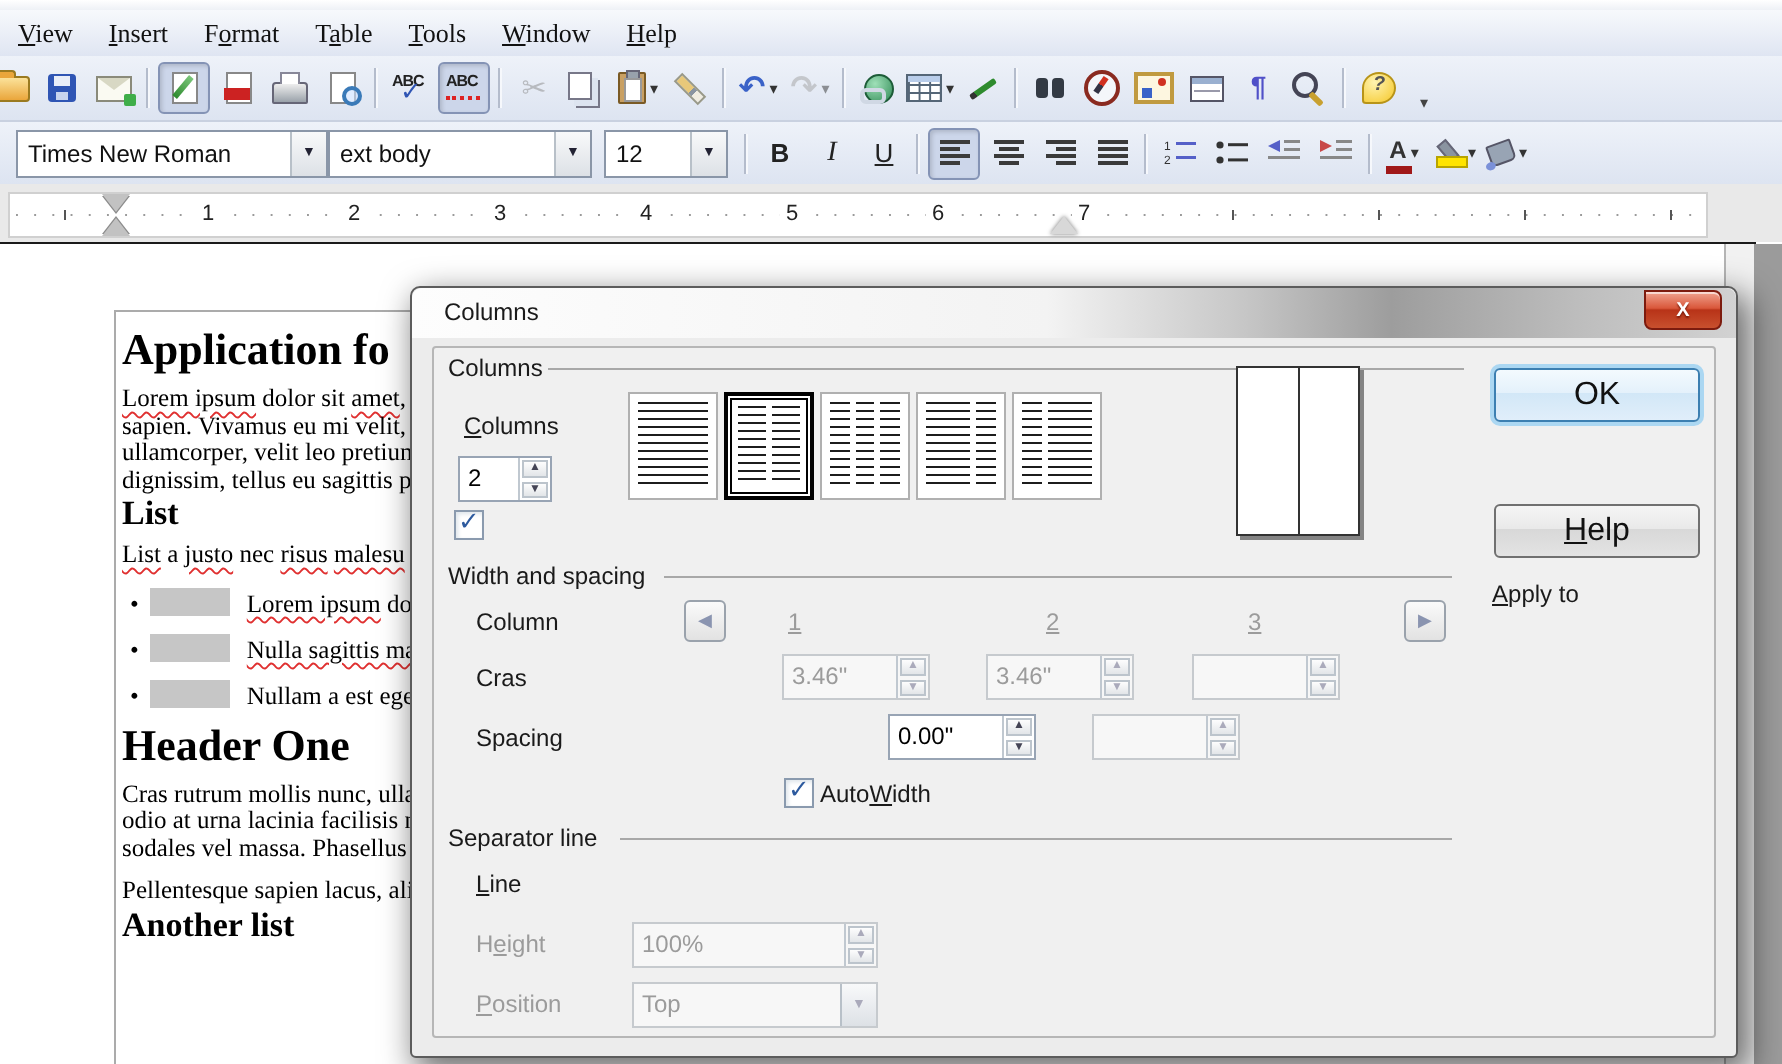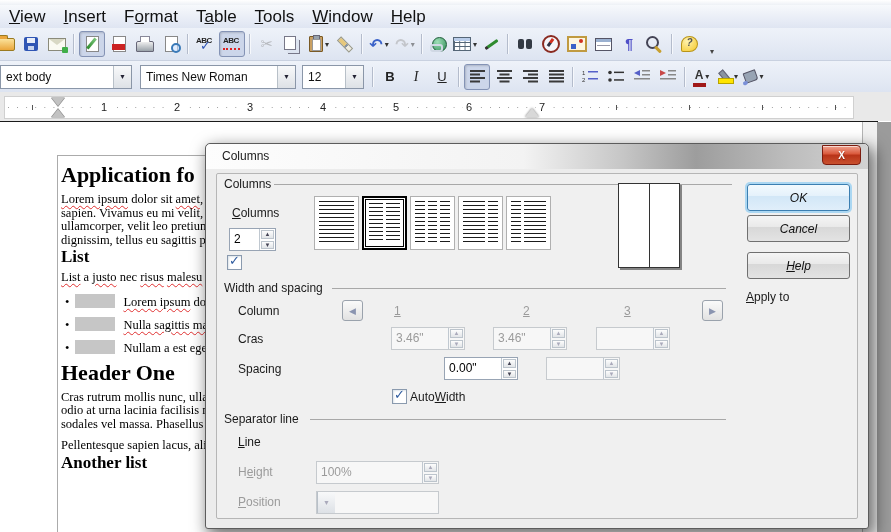--- a/index.html
+++ b/index.html
@@ -1,21 +1,21 @@
 <!DOCTYPE html>
 <html><head>
 <meta charset="utf-8">
 <style>
   html,body{margin:0;padding:0;background:#888;}
   #screen{position:relative;width:891px;height:532px;overflow:hidden;background:#fff;
     font-family:"Liberation Sans","DejaVu Sans",sans-serif;-webkit-font-smoothing:antialiased;}
   
   .topstrip{position:absolute;left:0;top:0;width:891px;height:5px;background:linear-gradient(#fff,#eef1f6);}
   .menubar{position:absolute;left:0;top:5px;width:891px;height:23px;background:linear-gradient(#f7f9fc,#dfe5f2);
-    display:flex;align-items:center;font-size:17px;color:#111;}
+    display:flex;align-items:center;font-size:13px;color:#111;font-family:Liberation Serif, serif;}
   .mi{padding:2px 9px;cursor:default;}
   .toolbar{position:absolute;left:0;width:891px;height:32px;background:linear-gradient(#eef2f9,#dde4f1);
     border-bottom:1px solid #c9d1e0;display:flex;align-items:center;}
   .stdbar{top:28px;}
   .fmtbar{top:61px;height:31px;}
   .tb{min-width:24px;height:24px;margin:0 1px;border-radius:3px;display:flex;align-items:center;justify-content:center;position:relative;}
   .tb.pressed{background:#ccd6ea;border:1px solid #8493b5;box-shadow:inset 1px 1px 2px rgba(0,0,0,.15);}
   .tb.dis{filter:grayscale(1);opacity:.5;}
   .tbsep{width:1px;height:20px;background:#b4bccc;border-right:1px solid #f6f8fc;margin:0 3px;}
   .hasdd::after{content:"▾";font-size:8px;color:#333;margin-left:2px;}
@@ -147,22 +147,22 @@
   .cb2::after{content:"▼";font-size:7px;color:#223;}
   .field.dis .cb2::after{color:#aab;}
   
   .ckb{position:absolute;width:13px;height:13px;background:#fff;border:1px solid #8a9aae;box-shadow:inset 1px 1px 2px #dde4ea;}
   .ckb::after{content:"✓";position:absolute;left:1px;top:-3px;font-size:13px;font-weight:bold;color:#2d5a9e;}
   
   .navbtn{position:absolute;width:19px;height:19px;border:1px solid #9aa2ac;border-radius:3px;background:linear-gradient(#fafafa,#e2e2e2);
     display:flex;align-items:center;justify-content:center;font-size:9px;color:#8a94b0;}
   .colnum{position:absolute;color:#9b9b9b;text-decoration:underline;}
   
-  .btn{position:absolute;width:101px;height:25px;border:1px solid #707070;border-radius:3px;font-size:12px;color:#111;
-    background:linear-gradient(#f5f5f5,#e9e9e9 45%,#d8d8d8 46%,#e3e3e3);display:flex;align-items:center;justify-content:center;font-style:italic;}
+  .btn{position:absolute;width:101px;height:25px;border:1px solid #707070;border-radius:3px;font-size:16px;color:#111;
+    background:linear-gradient(#f5f5f5,#e9e9e9 45%,#d8d8d8 46%,#e3e3e3);display:flex;align-items:center;justify-content:center;}
   .btn.default{border-color:#3c7fb1;box-shadow:0 0 0 2px #abd7f2;background:linear-gradient(#f3fafe,#e4f1fb 45%,#d2e7f7 46%,#e0eefa);}
   
   .pgprev{position:absolute;left:412px;top:39px;width:60px;height:83px;background:#fff;border:1px solid #333;box-shadow:2px 2px 0 rgba(60,60,60,.6);}
   .pgprev::after{content:"";position:absolute;left:50%;top:0;bottom:0;width:1px;background:#333;}
 </style>
 </head>
 <body>
 
 <div id="screen">
 
@@ -258,26 +258,26 @@
         <i class="ic ic-zoom"></i>
       </span>
     <span class="tbsep"></span>
     <span class="tb">
         <i class="ic ic-help"></i>
       </span>
     <span class="tboverflow"></span>
   </div>
 
   <div class="toolbar fmtbar">
+    <div class="fcombo" style="width:154px;margin-left:8px">
+      <span class="cval">Times New Roman</span>
+      <span class="cbtn"></span>
+    </div>
     <div class="fcombo" style="width:130px;margin-left:0">
       <span class="cval">ext body</span>
-      <span class="cbtn"></span>
-    </div>
-    <div class="fcombo" style="width:154px;margin-left:8px">
-      <span class="cval">Times New Roman</span>
       <span class="cbtn"></span>
     </div>
     <div class="fcombo" style="width:60px;margin-left:6px">
       <span class="cval">12</span>
       <span class="cbtn"></span>
     </div>
     <span class="tbsep" style="margin-left:8px"></span>
     <span class="tb fmt-b">B</span>
     <span class="tb fmt-i">I</span>
     <span class="tb fmt-u">U</span>
@@ -460,21 +460,20 @@
     <div class="pv" style="left:300px">
         <div class="pvi">
           <span class="pc narrow"></span>
           <span class="pc wide"></span>
         </div>
       </div>
     <span class="ckb" style="left:21px;top:111px"></span>
 
     <div class="pgprev"></div>
     <div class="btn default" style="left:541px;top:40px">OK</div>
-    <div class="btn" style="left:541px;top:71px">Cancel</div>
     <div class="btn" style="left:541px;top:108px"><u>H</u>elp</div>
     <span class="dl" style="left:540px;top:146px"><u>A</u>pply to</span>
 
     <span class="glabel" style="left:18px;top:137px">Width and spacing</span>
     <div class="gline" style="left:126px;top:144px;width:394px"></div>
     <span class="dl" style="left:32px;top:160px">Column</span>
     <div class="navbtn" style="left:136px;top:156px">
         <span>◀</span>
       </div>
     <span class="colnum" style="left:188px;top:160px">1</span>
@@ -511,17 +510,18 @@
     <span class="glabel" style="left:18px;top:268px">Separator line</span>
     <div class="gline" style="left:104px;top:275px;width:416px"></div>
     <span class="dl" style="left:32px;top:291px"><u>L</u>ine</span>
     <span class="dl gray" style="left:32px;top:321px">H<u>e</u>ight</span>
     <div class="field dis" style="left:110px;top:317px;width:123px">
       <span class="val">100%</span>
       <span class="sp"></span>
     </div>
     <span class="dl gray" style="left:32px;top:351px"><u>P</u>osition</span>
     <div class="field dis" style="left:110px;top:347px;width:123px">
+      <span class="val">Top</span>
       <span class="cb2"></span>
     </div>
   </div>
 
 </div>
 
 </body></html>

